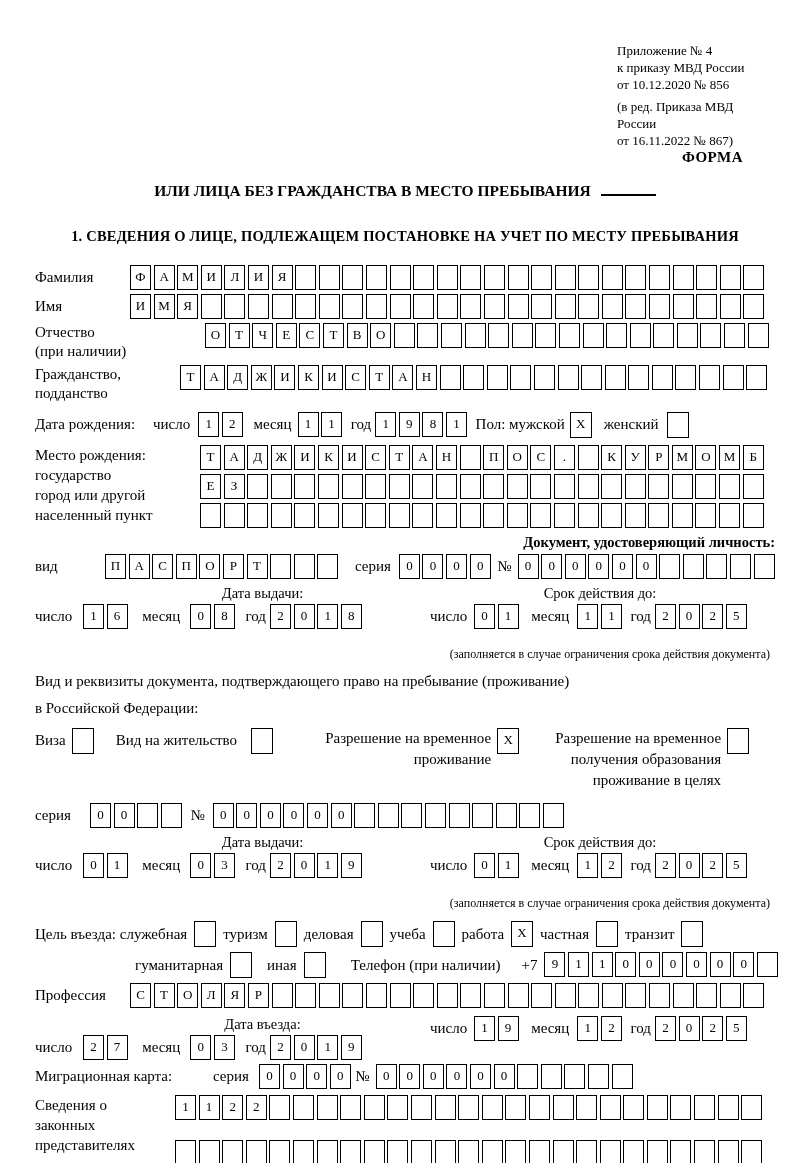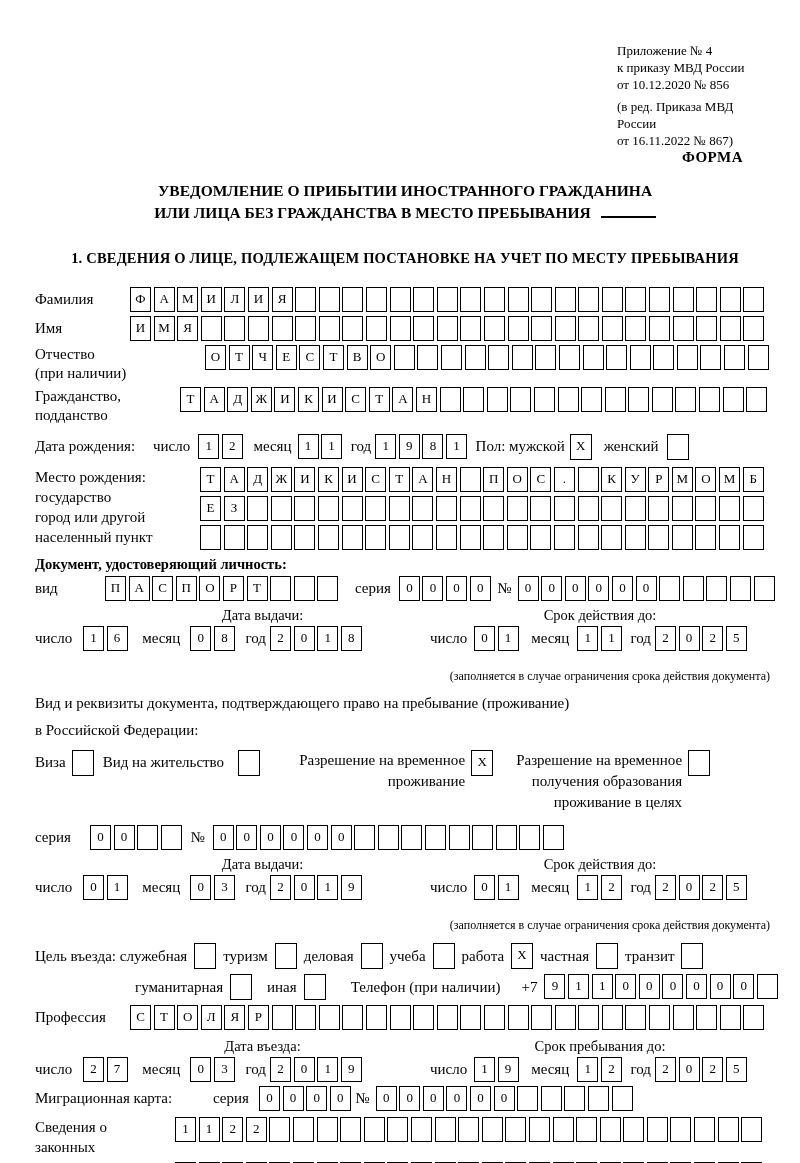--- a/index.html
+++ b/index.html
@@ -21,21 +21,21 @@
   .lbl2 { line-height:19px; }
   .cells { white-space:nowrap; flex:0 0 auto; }
   .cell {
     display:inline-block; box-sizing:border-box; width:21px; height:25px;
     border:1.7px solid #000; margin-right:2.6px; text-align:center;
     font-size:13px; line-height:21px; vertical-align:top; background:#fff;
   }
   .cb .cell { width:22px; height:26px; margin-right:0; }
   .stack { display:flex; flex-direction:column; row-gap:4px; }
 
-  .dochdr { text-align:left; font-weight:bold; font-size:14.5px; margin-top:6px; }
+  .dochdr { text-align:right; font-weight:bold; font-size:14.5px; margin-top:6px; }
   .dates { display:flex; margin-top:6px; }
   .dcol-l { width:395px; }
   .dcol-r { width:340px; }
   .dhdr { text-align:center; font-size:14.5px; margin-bottom:2px; }
   .dnote { font-size:12px; text-align:right; margin-top:18px; }
   .plain { font-size:15px; line-height:23px; margin-top:8px; }
   .opt { display:flex; align-items:flex-start; }
   .opt .txt { margin-right:6px; }
   .ctr { text-align:right; line-height:21px; }
   .purpose { display:flex; align-items:flex-start; margin-top:10px; column-gap:7px; }
@@ -50,21 +50,20 @@
     <div>Приложение № 4</div>
     <div>к приказу МВД России</div>
     <div>от 10.12.2020 № 856</div>
     <div class="ed">(в ред. Приказа МВД России</div>
     <div>от 16.11.2022 № 867)</div>
   </div>
 
   <div class="forma">ФОРМА</div>
 
   <div class="title">
-    <div>УВЕДОМЛЕНИЕ О ПРИБЫТИИ ИНОСТРАННОГО ГРАЖДАНИНА</div>
     <div>
       <span>ИЛИ ЛИЦА БЕЗ ГРАЖДАНСТВА В МЕСТО ПРЕБЫВАНИЯ</span><span class="title-underline"></span>
     </div>
   </div>
 
   <div class="sect">1. СВЕДЕНИЯ О ЛИЦЕ, ПОДЛЕЖАЩЕМ ПОСТАНОВКЕ НА УЧЕТ ПО МЕСТУ ПРЕБЫВАНИЯ</div>
 
   <div class="row" style="margin-top:20px">
     <span class="lbl" style="width:95px">Фамилия</span>
     <span class="cells"><span class="cell">Ф</span><span class="cell">А</span><span class="cell">М</span><span class="cell">И</span><span class="cell">Л</span><span class="cell">И</span><span class="cell">Я</span><span class="cell"></span><span class="cell"></span><span class="cell"></span><span class="cell"></span><span class="cell"></span><span class="cell"></span><span class="cell"></span><span class="cell"></span><span class="cell"></span><span class="cell"></span><span class="cell"></span><span class="cell"></span><span class="cell"></span><span class="cell"></span><span class="cell"></span><span class="cell"></span><span class="cell"></span><span class="cell"></span><span class="cell"></span><span class="cell"></span></span>
@@ -152,21 +151,21 @@
         <span class="lbl" style="margin:0 4px 0 6px">год</span>
         <span class="cells"><span class="cell">2</span><span class="cell">0</span><span class="cell">2</span><span class="cell">5</span></span>
       </div>
       <div class="dnote">(заполняется в случае ограничения срока действия документа)</div>
     </div>
   </div>
 
   <div class="plain">Вид и реквизиты документа, подтверждающего право на пребывание (проживание)</div>
   <div class="plain" style="margin-top:4px">в Российской Федерации:</div>
 
-  <div class="row" style="margin-top:8px; column-gap:9px">
+  <div class="row" style="margin-top:8px; column-gap:22px">
     <span class="opt">
       <span class="txt lbl">Виза</span>
       <span class="cells cb"><span class="cell"></span></span>
     </span>
     <span class="opt">
       <span class="txt lbl" style="margin-right:14px">Вид на жительство</span>
       <span class="cells cb"><span class="cell"></span></span>
     </span>
     <span class="opt">
       <span class="txt ctr" style="width:196px">
@@ -256,21 +255,20 @@
       <div class="row" style="margin-top:0">
         <span class="lbl" style="width:48px">число</span>
         <span class="cells"><span class="cell">2</span><span class="cell">7</span></span>
         <span class="lbl" style="margin:0 10px 0 12px">месяц</span>
         <span class="cells"><span class="cell">0</span><span class="cell">3</span></span>
         <span class="lbl" style="margin:0 4px 0 8px">год</span>
         <span class="cells"><span class="cell">2</span><span class="cell">0</span><span class="cell">1</span><span class="cell">9</span></span>
       </div>
     </div>
     <div class="dcol-r">
-      <div class="dhdr">Срок пребывания до:</div>
       <div class="row" style="margin-top:0">
         <span class="lbl" style="width:44px">число</span>
         <span class="cells"><span class="cell">1</span><span class="cell">9</span></span>
         <span class="lbl" style="margin:0 8px 0 10px">месяц</span>
         <span class="cells"><span class="cell">1</span><span class="cell">2</span></span>
         <span class="lbl" style="margin:0 4px 0 6px">год</span>
         <span class="cells"><span class="cell">2</span><span class="cell">0</span><span class="cell">2</span><span class="cell">5</span></span>
       </div>
     </div>
   </div>

